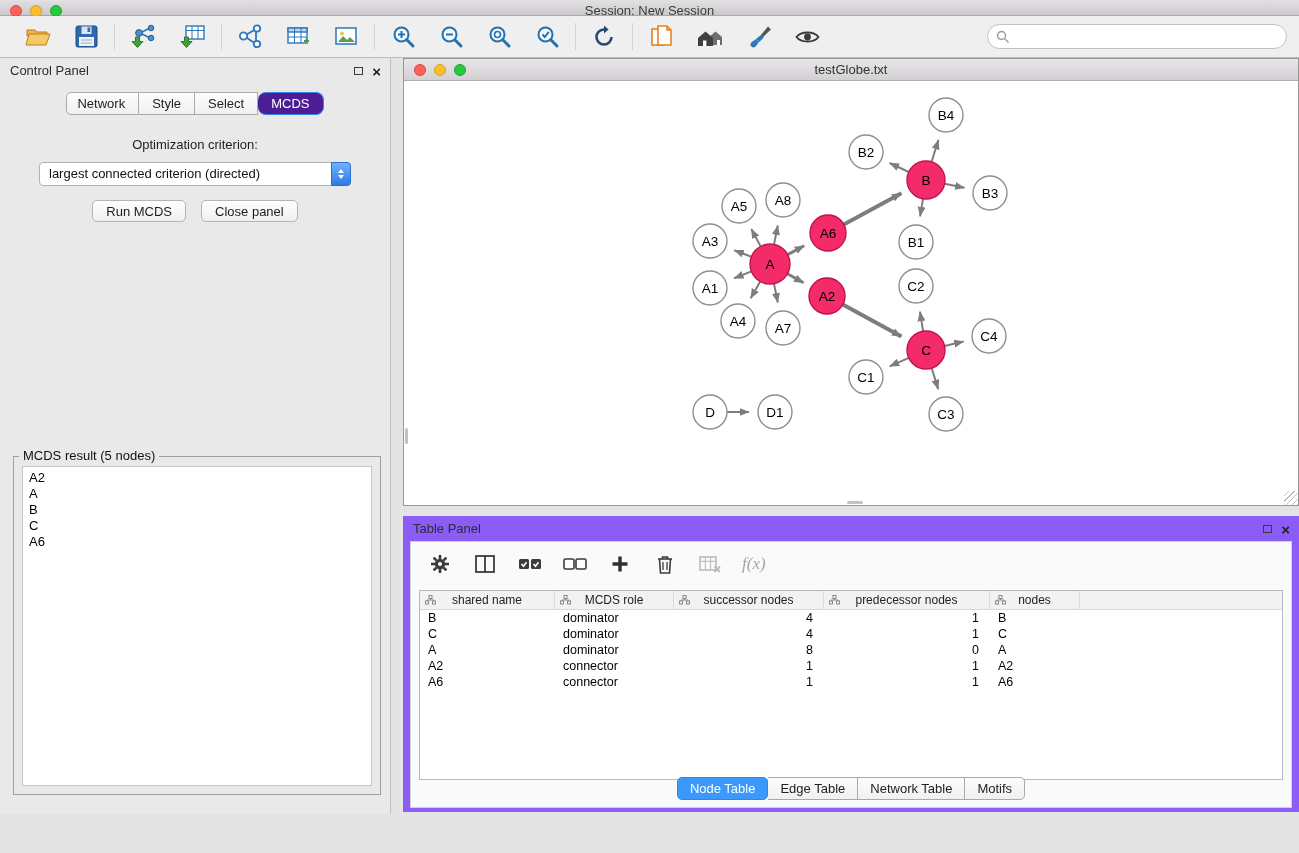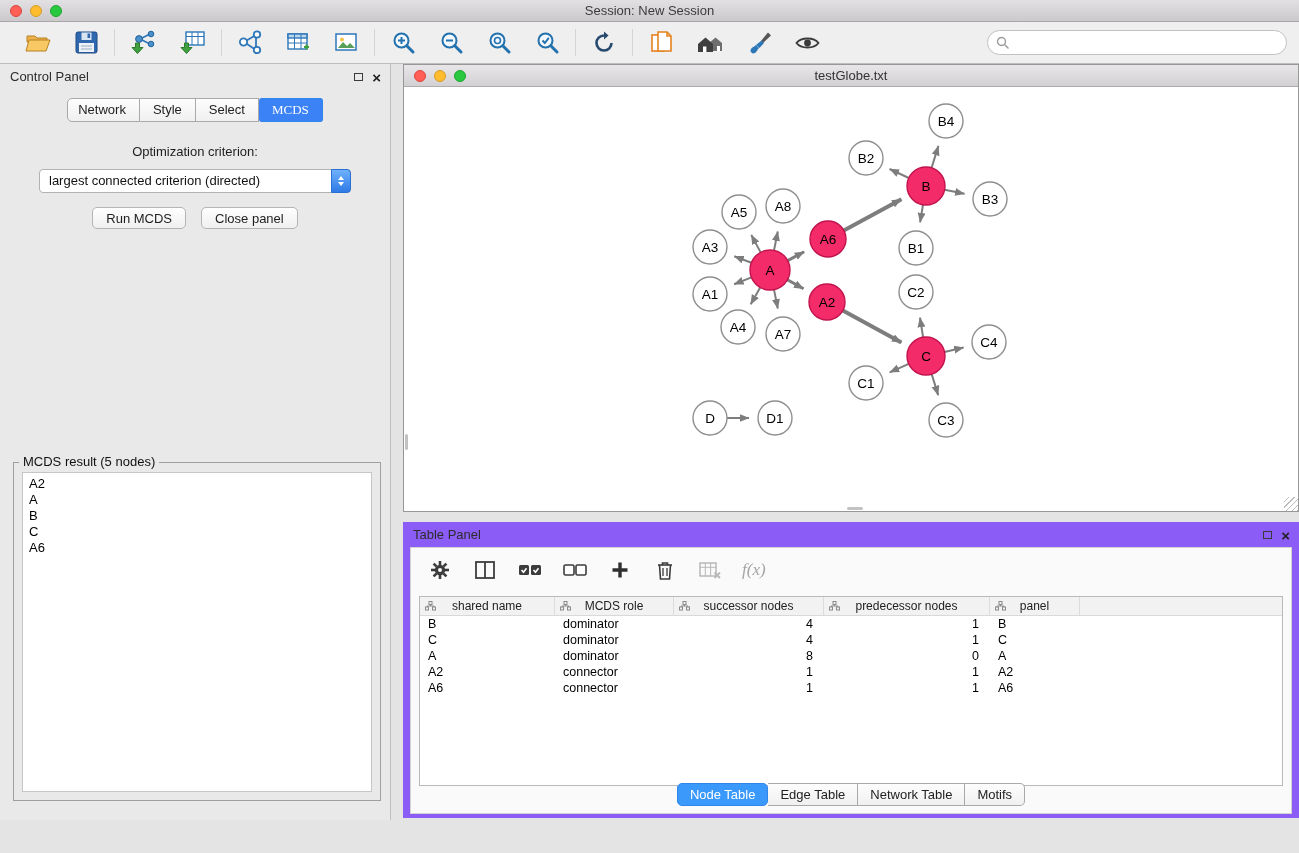--- a/index.html
+++ b/index.html
@@ -1,21 +1,21 @@
 <!DOCTYPE html>
 <html><head>
 <meta charset="utf-8">
 <style>
   * { margin:0; padding:0; box-sizing:border-box; }
   html,body { background:#555; }
   body { font-family:"Liberation Sans", sans-serif; }
   .app { position:relative; width:1299px; height:853px; background:#e4e4e4; overflow:hidden; font-size:13px; color:#222; }
 
   
-  .titlebar { position:relative; height:22px; background:linear-gradient(#e2e0e2,#cbc9cb); border-bottom:1px solid #a8a6a8; }
+  .titlebar { position:relative; height:16px; background:linear-gradient(#e2e0e2,#cbc9cb); border-bottom:1px solid #a8a6a8; }
   .traffic { position:absolute; left:10px; top:5px; display:flex; gap:8px; }
   .light { width:12px; height:12px; border-radius:50%; }
   .light.red { background:#ff5f57; border:1px solid #dd453e; }
   .light.yellow { background:#febc2e; border:1px solid #d69e23; }
   .light.green { background:#28c840; border:1px solid #1ea433; }
   .win-title { text-align:center; line-height:21px; color:#3c3c3c; font-size:13px; }
 
   
   .toolbar { position:relative; height:42px; background:#efefef; border-bottom:1px solid #bcbcbc; display:flex; align-items:center; padding:0 10px; }
   .tgroup { display:flex; align-items:center; gap:22px; padding:0 15px; }
@@ -31,21 +31,21 @@
   
   .control-panel { position:absolute; left:0; top:0; width:391px; height:100%; background:#e9e9e9; border-right:1px solid #bfbfbf; }
   .panel-header { position:relative; height:26px; line-height:26px; padding-left:10px; color:#2d2d2d; font-size:13px; }
   .ph-icons { position:absolute; right:9px; top:0; height:26px; display:flex; align-items:center; gap:9px; }
   .float-glyph { width:9px; height:8px; border:1.5px solid #3a3a3a; display:inline-block; }
   .close-glyph { font-weight:bold; font-size:15px; color:#222; line-height:1; }
   .cp-tabs { display:flex; justify-content:center; margin-top:8px; }
   .cp-tab { border:1px solid #a9a9a9; border-left:none; background:linear-gradient(#fdfdfd,#f0f0f0); padding:3px 13px; font-size:13px; color:#222; }
   .cp-tab:first-child { border-left:1px solid #a9a9a9; border-radius:5px 0 0 5px;padding-left:10px; }
   .cp-tab:last-child { border-radius:0 5px 5px 0; }
-  .cp-tab.active { background:#3b82f6; color:#fff; border-color:#2f86ea; border-radius:3px;font-family:Liberation Serif, serif; }
+  .cp-tab.active { background:#4c1d95; color:#fff; border-color:#2f86ea; border-radius:8px; }
   .opt-label { text-align:center; margin-top:22px; font-size:13px; color:#1d1d1d; }
   .dropdown { position:relative; width:312px; height:24px; margin:10px auto 0; background:#fff; border:1px solid #b2b2b2; border-radius:4px; line-height:22px; padding-left:9px; font-size:13px; color:#111; }
   .dd-stepper { position:absolute; right:-1px; top:-1px; width:20px; height:24px; background:linear-gradient(#6fb1fd,#2e7ae5); border:1px solid #2a6fd2; border-radius:0 4px 4px 0; display:flex; flex-direction:column; align-items:center; justify-content:center; gap:2px; }
   .dd-up { width:0; height:0; border-left:3.5px solid transparent; border-right:3.5px solid transparent; border-bottom:4.5px solid #fff; }
   .dd-down { width:0; height:0; border-left:3.5px solid transparent; border-right:3.5px solid transparent; border-top:4.5px solid #fff; }
   .btn-row { display:flex; justify-content:center; gap:15px; margin-top:14px; }
   .mac-btn { height:22px; padding:0 13px; background:linear-gradient(#ffffff,#efefef); border:1px solid #b5b5b5; border-radius:5px; font:13px "Liberation Sans", sans-serif; color:#1d1d1d; }
   .result-group { position:absolute; left:13px; right:9px; top:398px; bottom:19px; border:1px solid #9f9f9f; }
   .rg-legend { position:absolute; top:-9px; left:5px; background:#e9e9e9; padding:0 4px; font-size:13px; color:#111; }
   .result-list { position:absolute; left:8px; right:8px; top:9px; bottom:8px; background:#fff; border:1px solid #c6c6c6; padding:3px 6px; overflow:hidden; }
@@ -515,21 +515,21 @@
                   <rect x="4" y="0.5" width="3" height="3" fill="none" stroke="#8a8a8a"></rect>
                   <rect x="0.5" y="6" width="3" height="3" fill="none" stroke="#8a8a8a"></rect>
                   <rect x="7.5" y="6" width="3" height="3" fill="none" stroke="#8a8a8a"></rect>
                   <path d="M5.5 3.5V5M2 6V5h7v1" fill="none" stroke="#8a8a8a"></path>
                 </svg><span>predecessor nodes</span></div>
               <div class="th" style="width: 90px;"><svg width="11" height="10" viewBox="0 0 11 10">
                   <rect x="4" y="0.5" width="3" height="3" fill="none" stroke="#8a8a8a"></rect>
                   <rect x="0.5" y="6" width="3" height="3" fill="none" stroke="#8a8a8a"></rect>
                   <rect x="7.5" y="6" width="3" height="3" fill="none" stroke="#8a8a8a"></rect>
                   <path d="M5.5 3.5V5M2 6V5h7v1" fill="none" stroke="#8a8a8a"></path>
-                </svg><span>panel</span></div>
+                </svg><span>nodes</span></div>
               <div class="th fill" style="flex: 1 1 0%;"></div>
             </div>
           <div class="tbody">
               <div class="tr">
                 <div class="td" style="width: 135px;">B</div>
                 <div class="td" style="width: 119px;">dominator</div>
                 <div class="td right" style="width: 150px;">4</div>
                 <div class="td right" style="width: 166px;">1</div>
                 <div class="td" style="width: 90px;">B</div>
               </div>

